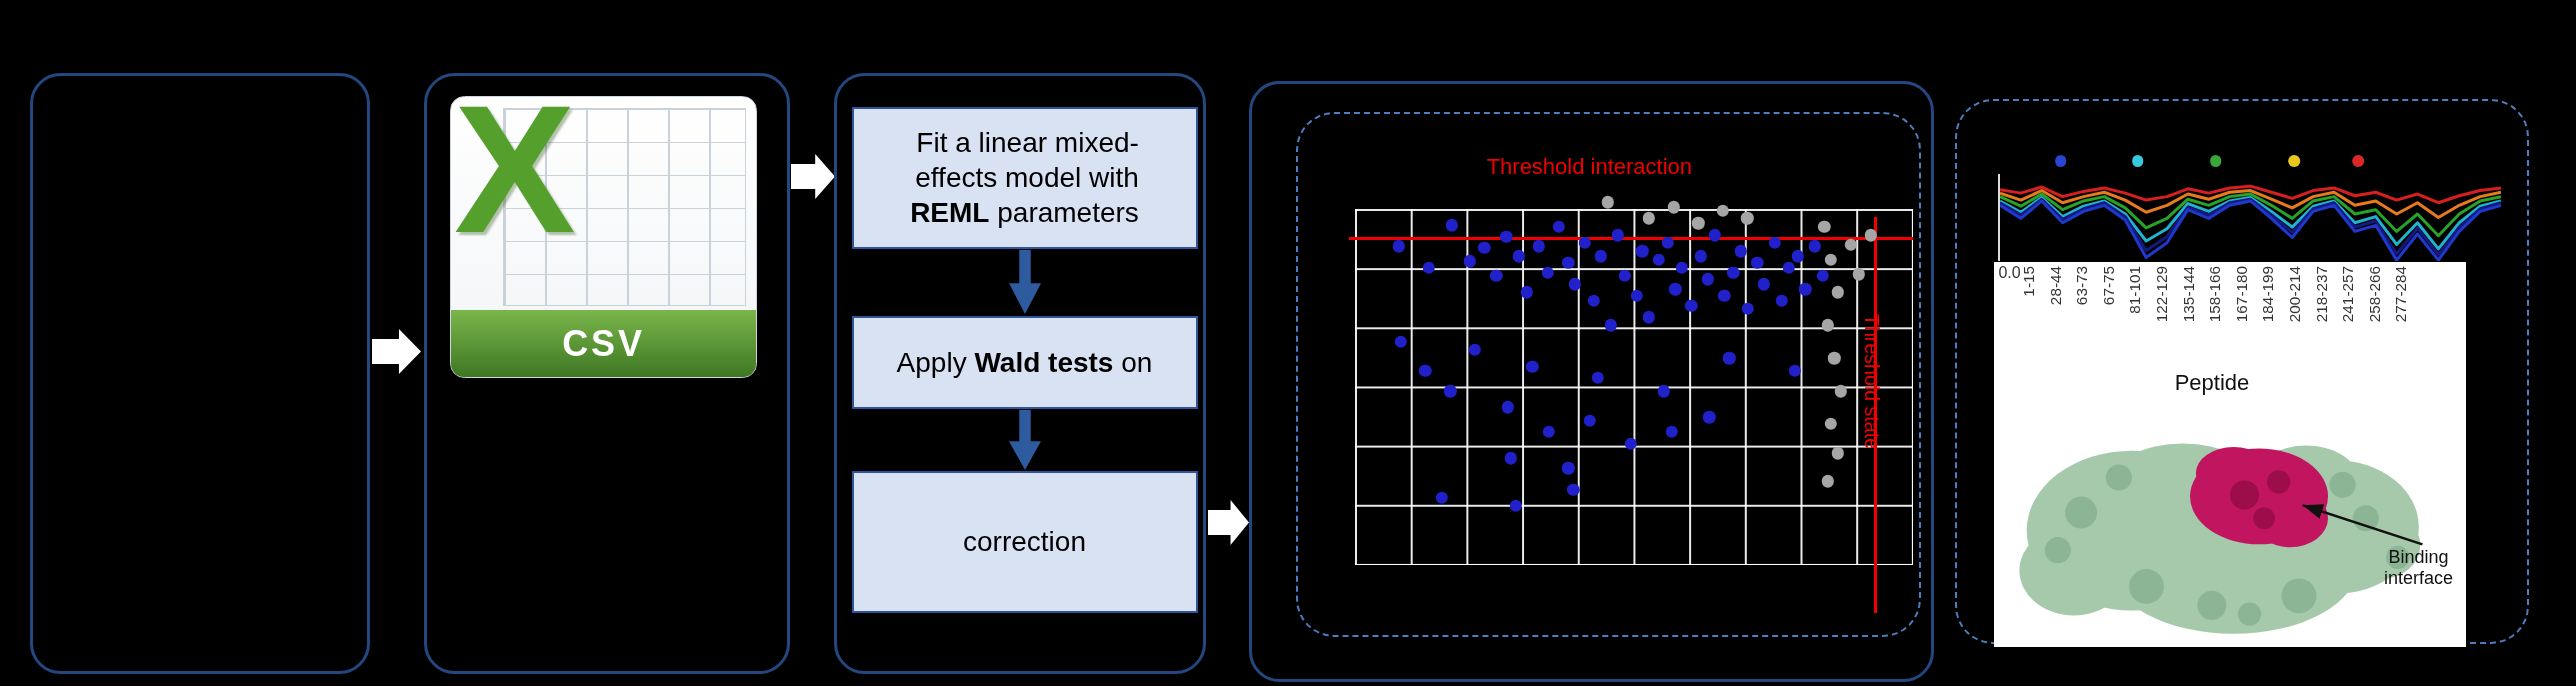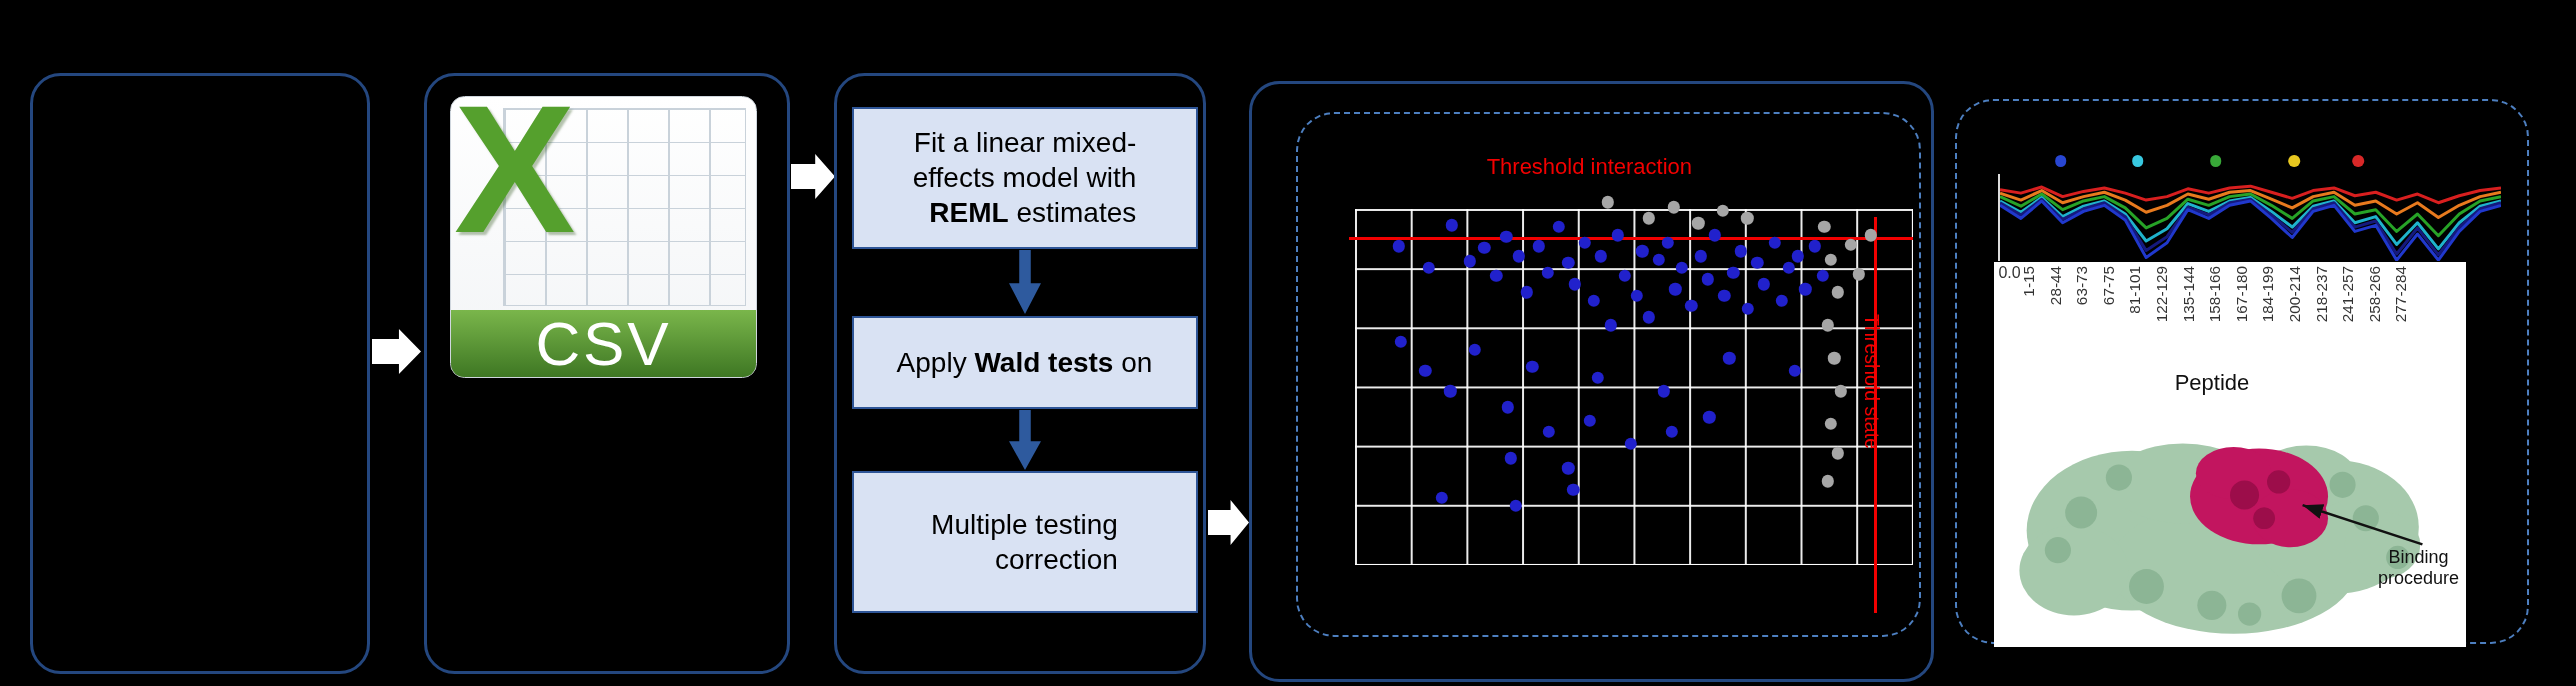--- a/index.html
+++ b/index.html
@@ -21,21 +21,21 @@
   .flow-arrow{position:absolute;background:#fff;clip-path:polygon(0 22%,55% 22%,55% 0,100% 50%,55% 100%,55% 78%,0 78%);}
   .a1{left:372px;top:329px;width:49px;height:45px;}
   .a2{left:791px;top:154px;width:44px;height:45px;}
   .a3{left:1208px;top:500px;width:41px;height:45px;}
 
   
   .csv-icon{position:absolute;left:23px;top:20.4px;width:307px;height:282px;background:linear-gradient(180deg,#ffffff,#f2f4f6);border:1.5px solid #cfd6dd;border-radius:14.5px;}
   .csv-grid{position:absolute;left:52px;top:10.2px;right:10.2px;height:198px;border:1.5px solid #c9d2da;background-image:linear-gradient(#c9d2da 1.5px,transparent 1.5px),linear-gradient(90deg,#c9d2da 1.5px,transparent 1.5px);background-size:41px 33px;}
   .csv-x{position:absolute;left:2.9px;top:-11.6px;width:160px;font-size:182px;line-height:167px;font-weight:bold;color:#55a02d;text-shadow:2.9px 2.9px 2.2px rgba(40,80,20,.35);z-index:2;}
   .csv-banner{position:absolute;left:0;right:0;bottom:0;height:67px;border-radius:0 0 13px 13px;background:linear-gradient(180deg,#7ab64b,#3e7723);display:flex;align-items:center;justify-content:center;z-index:3;}
-  .csv-banner span{color:#fff;font-weight:normal;font-size:62px;letter-spacing:2.9px;}
+  .csv-banner span{color:#fff;font-weight:bold;font-size:36px;letter-spacing:2.9px;}
 
   
   .step-box{position:absolute;left:14.5px;width:346px;background:#d9e2f3;border:2.2px solid #2e5597;display:flex;align-items:center;justify-content:center;}
   .step-a{top:30.5px;height:142px;}
   .step-b{top:240px;height:93px;}
   .step-c{top:395px;height:142px;}
   .step-text{font-size:28px;line-height:1.26;color:#000;text-align:right;}
   .step-text .bold{font-weight:bold;}
   .down-arrow{position:absolute;left:172px;width:32px;background:#2e5a9e;clip-path:polygon(32% 0,68% 0,68% 52%,100% 52%,50% 100%,0 52%,32% 52%);}
   .d1{top:174px;height:64px;}
@@ -88,33 +88,32 @@
     </div>
   </div>
 
   <div class="flow-arrow a2"></div>
 
   <div class="panel box3">
     <div class="step-box step-a">
       <div class="step-text">
           <div><span>Fit a linear mixed-</span></div>
           <div><span>effects model with</span></div>
-          <div><span class="bold">REML</span><span> estimates</span></div>
+          <div><span class="bold">REML</span><span> parameters</span></div>
         </div>
     </div>
     <div class="down-arrow d1"></div>
     <div class="step-box step-b">
       <div class="step-text">
           <div><span>Apply </span><span class="bold">Wald tests</span><span> on</span></div>
         </div>
     </div>
     <div class="down-arrow d2"></div>
     <div class="step-box step-c">
       <div class="step-text">
-          <div><span>Multiple testing</span></div>
           <div><span>correction</span></div>
         </div>
     </div>
   </div>
 
   <div class="flow-arrow a3"></div>
 
   <div class="panel box4">
     <div class="dashed-frame frame4"></div>
     <div class="scatter">
@@ -279,19 +278,19 @@
           <ellipse class="prot-site" cx="408" cy="168" rx="52" ry="40" fill="#c2155f"></ellipse>
           <circle class="prot-site-dark" cx="345" cy="136" r="20" fill="#9c0d4a"></circle>
           <circle class="prot-site-dark" cx="392" cy="118" r="16" fill="#9c0d4a"></circle>
           <circle class="prot-site-dark" cx="372" cy="168" r="15" fill="#9c0d4a"></circle>
         </g>
         <line x1="590" y1="204" x2="425" y2="150" stroke="#111" stroke-width="3.5" marker-end="url(#ah)"></line>
       </svg>
 
       <div class="annot">
         <div>Binding</div>
-        <div>procedure</div>
+        <div>interface</div>
       </div>
     </div>
   </div>
 
 </div>
 
 
 </body></html>

